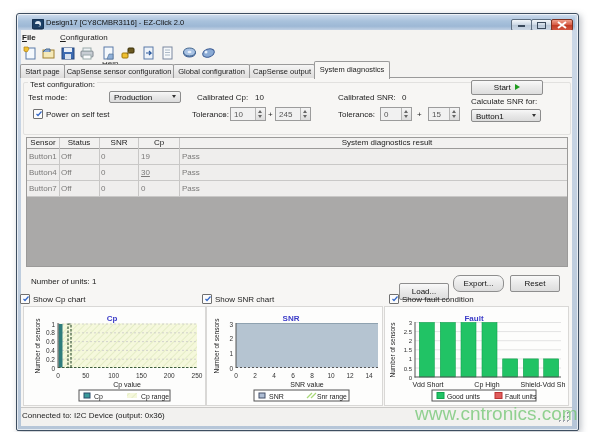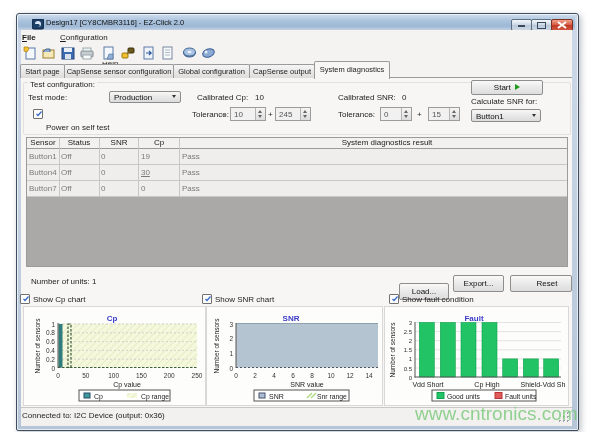--- a/index.html
+++ b/index.html
@@ -158,21 +158,21 @@
 <div class="abs combo" style="left:471px;top:109px;width:68px;height:11px;">
     <span class="ctext" style="top:2px;">Button1</span>
     <span class="arr" style="top:4px;"></span>
   </div>
 
 <div class="abs cb" style="left:33px;top:109px;">
     <svg width="10" height="10">
       <path d="M2.5 5 L4 6.5 L7.5 2.5" stroke="#3468c8" stroke-width="1.2" fill="none"></path>
     </svg>
   </div>
-<div class="abs t8" style="left:46px;top:123px;">Power on self test</div>
+<div class="abs t8" style="left:46px;top:110px;">Power on self test</div>
 
 <div class="abs t8" style="left:192px;top:110px;">Tolerance:</div>
 <div class="abs t8" style="left:224px;top:110px;">-</div>
 <div class="abs spin" style="left:230px;top:107px;width:34px;height:12px;">
     <span class="val">10</span>
     <span class="ud"></span>
   </div>
 <div class="abs t8" style="left:268px;top:110px;">+</div>
 <div class="abs spin" style="left:275px;top:107px;width:34px;height:12px;">
     <span class="val">245</span>
@@ -217,22 +217,22 @@
   <div class="rowtext" style="left:155px;top:30px;">Pass</div>
   <div class="rowtext" style="left:2px;top:46px;">Button7</div>
   <div class="rowtext" style="left:34px;top:46px;">Off</div>
   <div class="rowtext" style="left:74px;top:46px;">0</div>
   <div class="rowtext" style="left:114px;top:46px;">0</div>
   <div class="rowtext" style="left:155px;top:46px;">Pass</div>
 </div>
 
 <div class="abs t8" style="left:31px;top:277px;">Number of units: 1</div>
 <div class="abs btn" style="left:399px;top:275px;width:48px;height:15px;line-height:15px;margin-top:8px;">Load...</div>
-<div class="abs btn" style="left:453px;top:275px;width:49px;height:15px;line-height:15px;">Export...</div>
-<div class="abs btn" style="left:510px;top:275px;width:48px;height:15px;line-height:15px;padding-left:12px;">Reset</div>
+<div class="abs btn" style="left:453px;top:275px;width:49px;height:15px;line-height:15px;border-radius:7px;">Export...</div>
+<div class="abs btn" style="left:510px;top:275px;width:48px;height:15px;line-height:15px;">Reset</div>
 
 <div class="abs cb" style="left:20px;top:294px;">
     <svg width="10" height="10">
       <path d="M2.5 5 L4 6.5 L7.5 2.5" stroke="#3468c8" stroke-width="1.2" fill="none"></path>
     </svg>
   </div>
 <div class="abs t8" style="left:33px;top:295px;">Show Cp chart</div>
 <div class="abs cb" style="left:202px;top:294px;">
     <svg width="10" height="10">
       <path d="M2.5 5 L4 6.5 L7.5 2.5" stroke="#3468c8" stroke-width="1.2" fill="none"></path>

